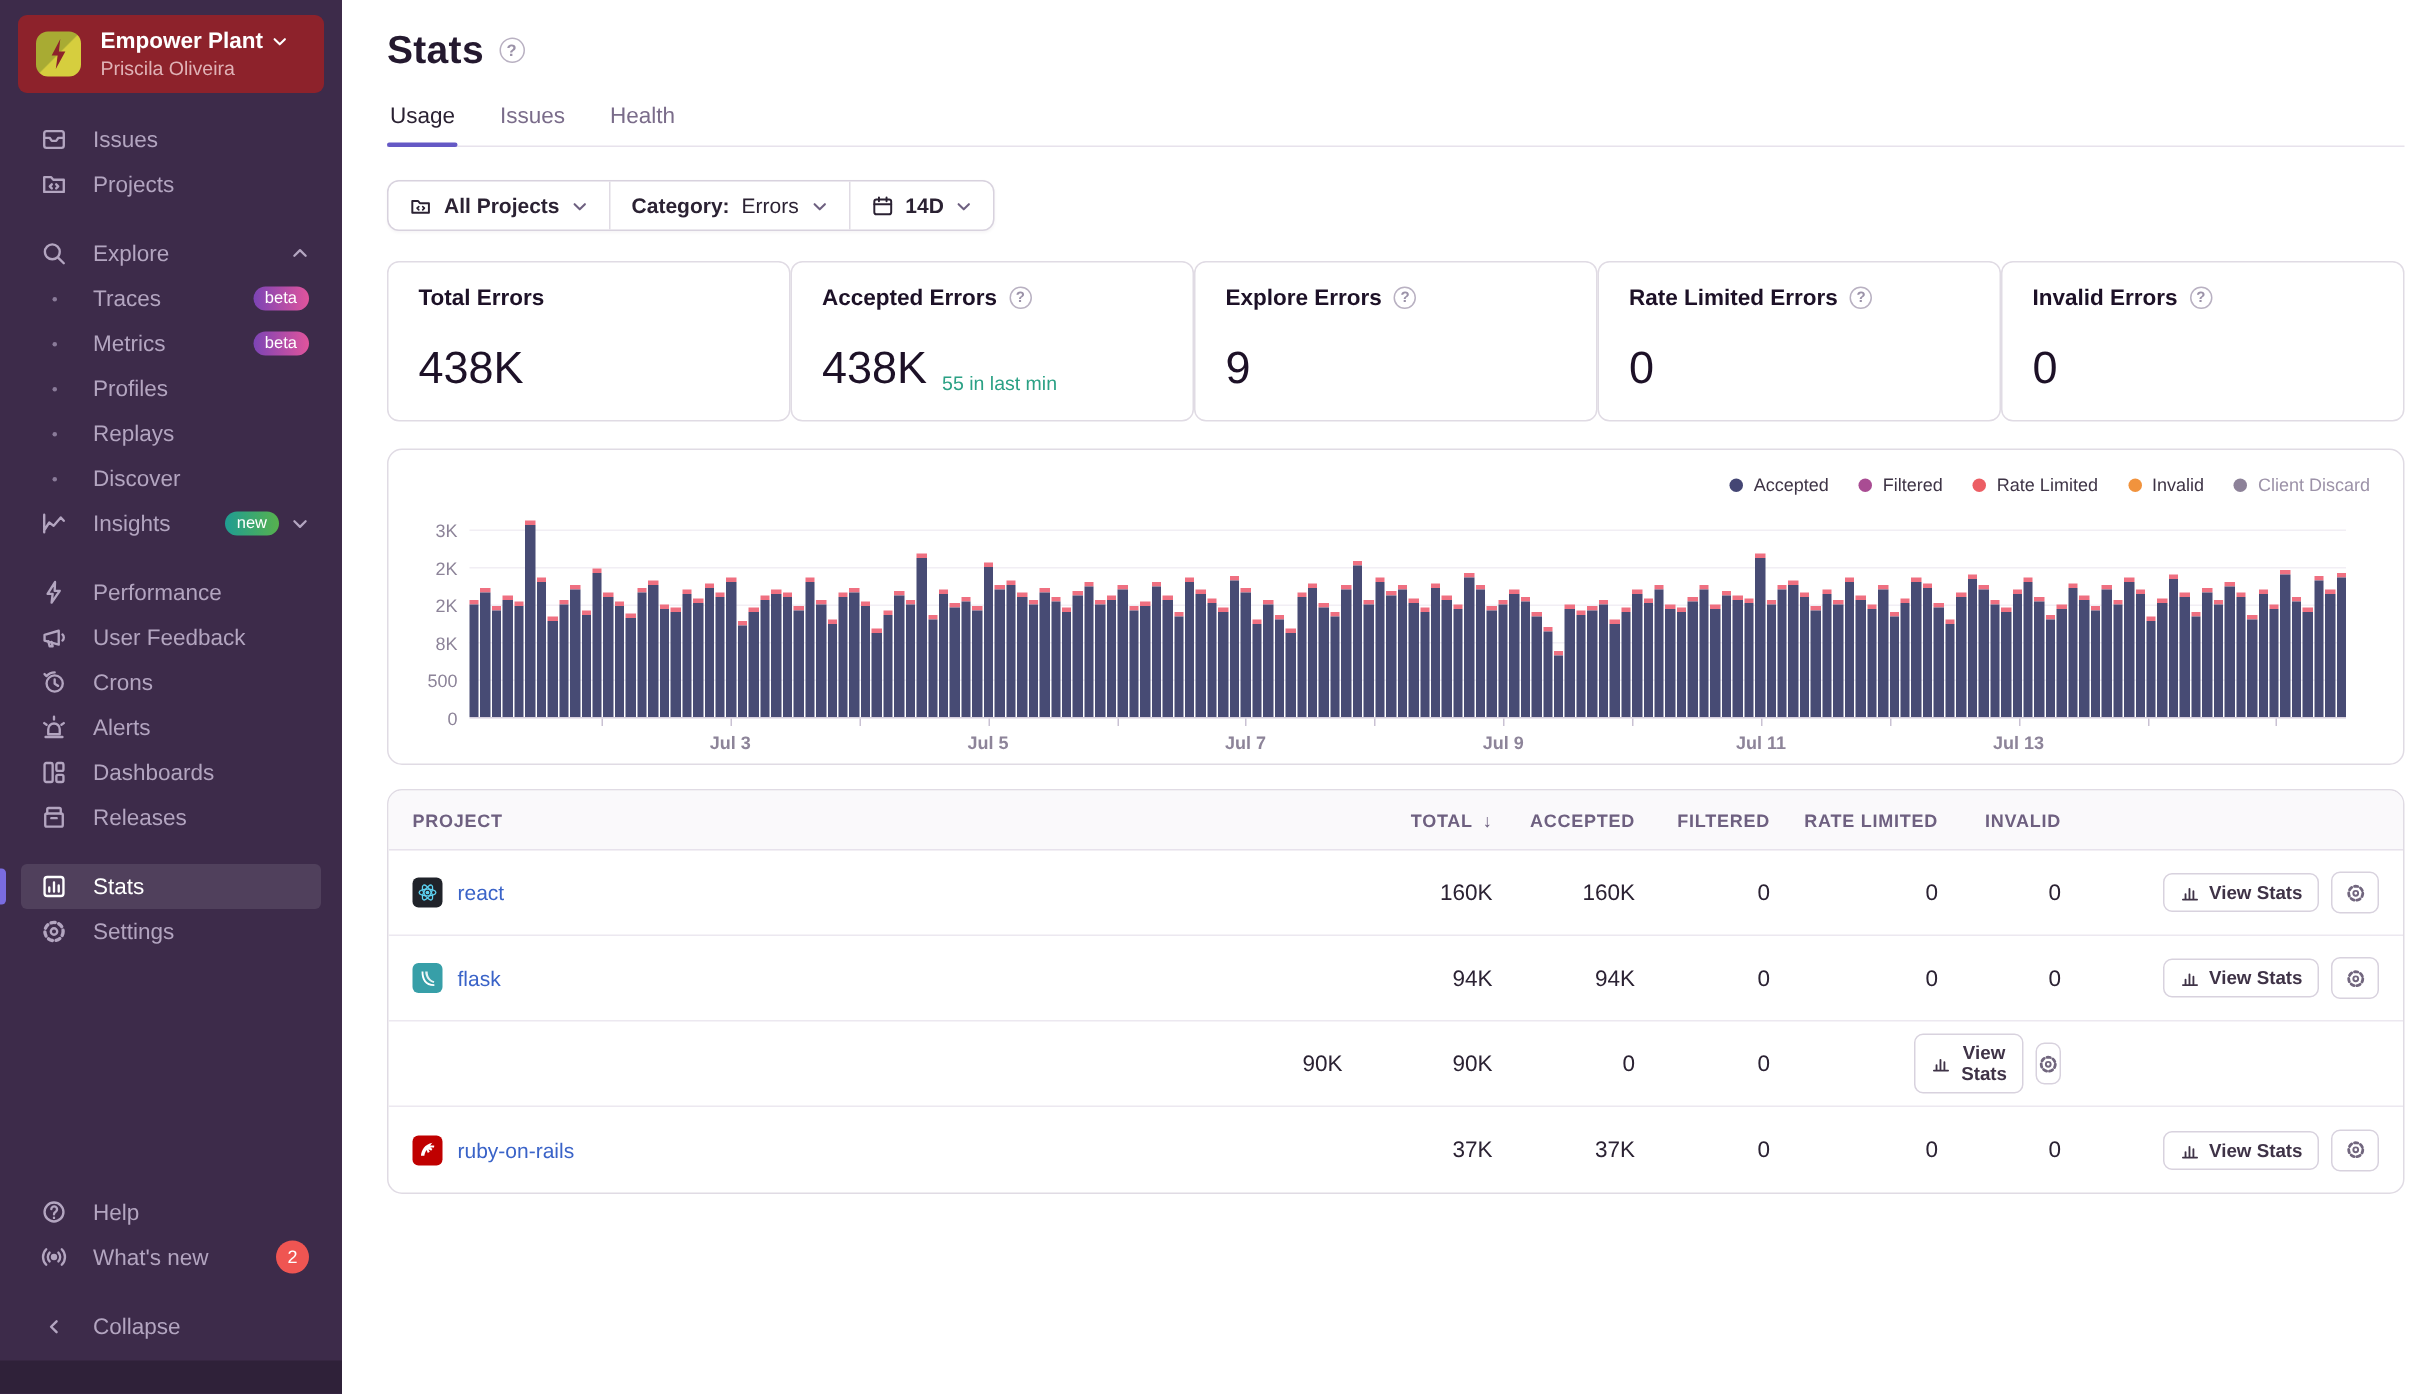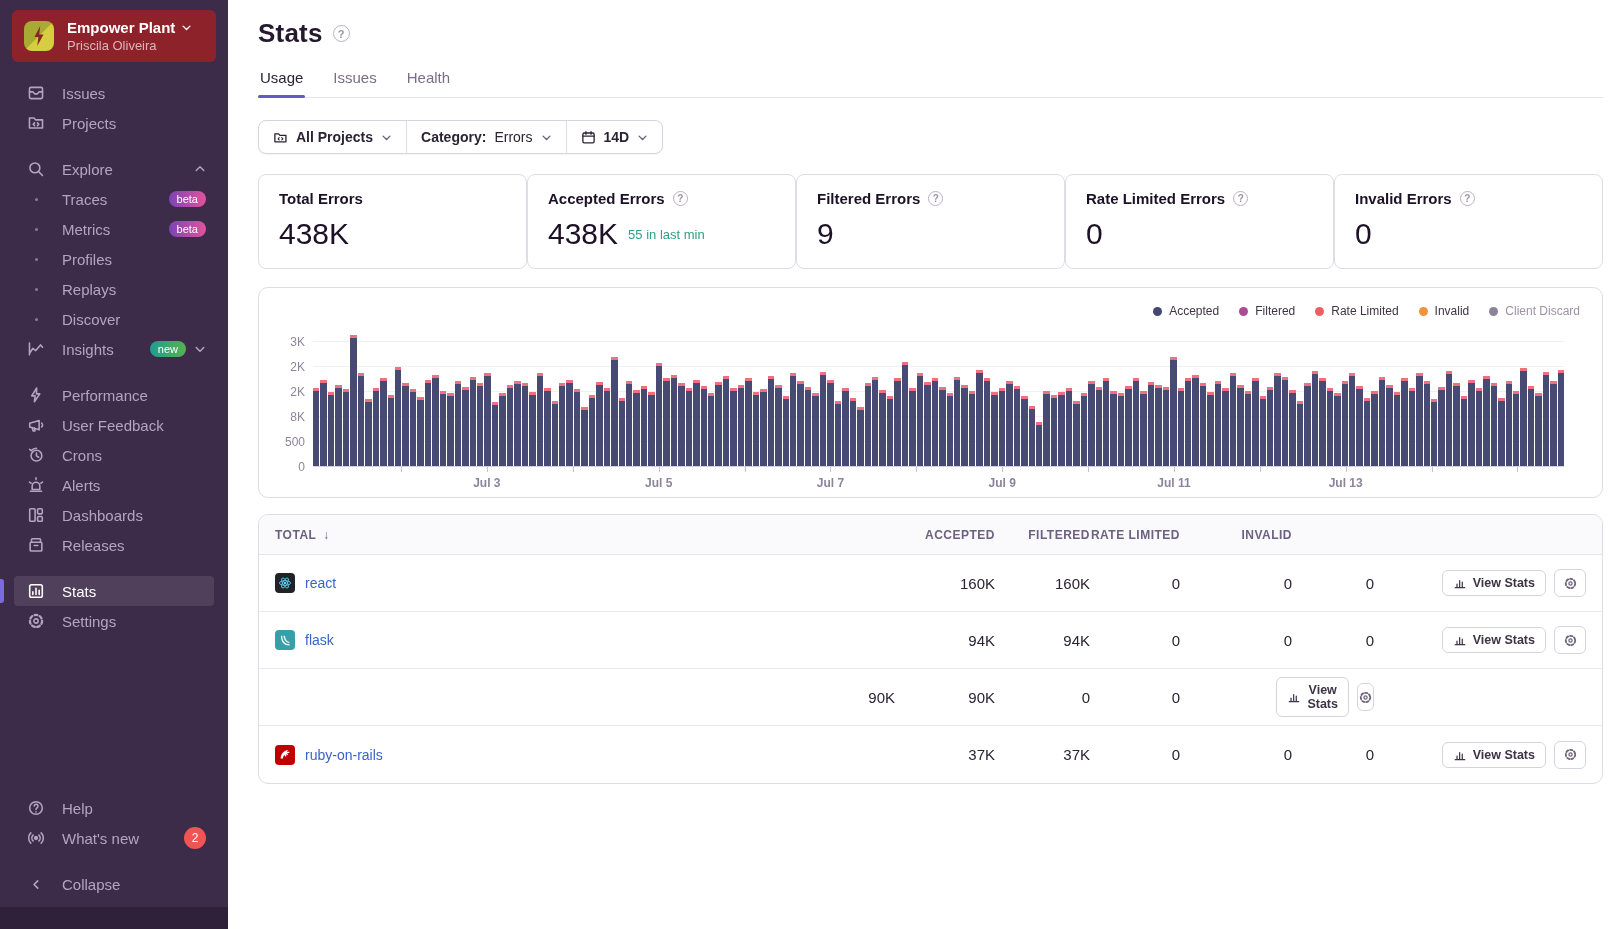--- a/index.html
+++ b/index.html
@@ -44,21 +44,21 @@
   .filterbar { margin-top:22px; display:inline-flex; align-items:stretch; border:1px solid #d8d2de; border-radius:8px; background:#fff; box-shadow:0 1px 2px rgba(43,34,51,.04); height:34px; }
   .filterseg { display:flex; align-items:center; gap:8px; padding:0 14px; font-size:14px; cursor:pointer; }
   .filterseg + .filterseg { border-left:1px solid #e0dbe4; }
   .filterseg b { font-weight:700; color:#2b2233; }
   .filterseg .val { color:#2b2233; }
   .chev { color:#6e6080; display:flex; }
 
   .cards { display:flex; margin-top:20px;border-radius:18px; }
   .card { flex:1; border:1px solid #e0dbe4; border-radius:8px; background:#fff; padding:15px 20px 17px; }
   .card-label { font-size:15px; font-weight:700; color:#1d1127; display:flex; align-items:center; gap:8px; }
-  .card-value-row { margin-top:10px; display:flex; align-items:center; gap:10px; }
+  .card-value-row { margin-top:22px; display:flex; align-items:flex-end; gap:10px; }
   .card-value { font-size:30px; color:#1d1127; }
   .card-note { font-size:13px; color:#2ba185; }
 
   
   .chart-card { margin-top:18px; border:1px solid #e0dbe4; border-radius:10px; background:#fff; }
   .legend { display:flex; justify-content:flex-end; gap:20px; padding:16px 22px 4px; }
   .legend-item { display:flex; align-items:center; gap:7px; font-size:12px; color:#3e3446; cursor:pointer; }
   .legend-item.muted { color:#9c92a8; }
   .legend-dot { width:9px; height:9px; border-radius:50%; }
   .plot-wrap { position:relative; margin:10px 38px 0 54px; height:135px; }
@@ -386,21 +386,21 @@
           <span>Accepted Errors</span>
           <span class="help-circle" style="width:15px;height:15px;font-size:10px;">?</span>
         </div>
         <div class="card-value-row">
           <span class="card-value">438K</span>
           <span class="card-note">55 in last min</span>
         </div>
       </div>
       <div class="card">
         <div class="card-label">
-          <span>Filtered Errors</span>
+          <span>Explore Errors</span>
           <span class="help-circle" style="width:15px;height:15px;font-size:10px;">?</span>
         </div>
         <div class="card-value-row">
           <span class="card-value">9</span>
         </div>
       </div>
       <div class="card">
         <div class="card-label">
           <span>Rate Limited Errors</span>
           <span class="help-circle" style="width:15px;height:15px;font-size:10px;">?</span>
@@ -1151,20 +1151,21 @@
         <div class="xticklabel" style="left: 41.36%;">Jul 7</div>
         <div class="xticklabel" style="left: 55.09%;">Jul 9</div>
         <div class="xticklabel" style="left: 68.82%;">Jul 11</div>
         <div class="xticklabel" style="left: 82.55%;">Jul 13</div>
       </div>
   </div>
 
 
   <div class="table">
     <div class="trow thead" id="table-head">
+        <div class="th">PROJECT</div>
         <div class="th">TOTAL <span class="sort">↓</span></div>
         <div class="th">ACCEPTED</div>
         <div class="th">FILTERED</div>
         <div class="th">RATE LIMITED</div>
         <div class="th">INVALID</div>
         <div class="th"></div>
       </div>
     <div id="table-body">
         <div class="trow tbody-row">
           <div class="proj-cell">

